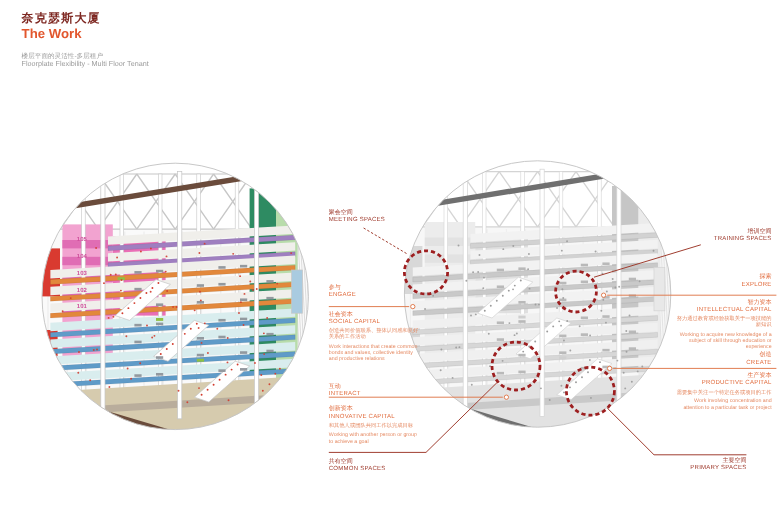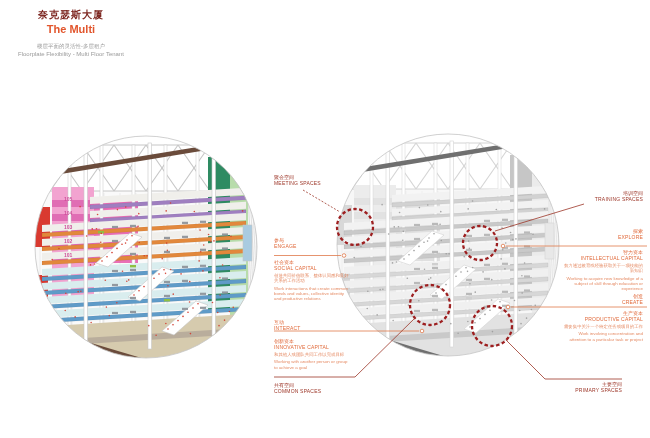--- a/index.html
+++ b/index.html
@@ -1,21 +1,21 @@
 <!DOCTYPE html>
 <html><head>
 <meta charset="utf-8">
 <style>
   html,body{margin:0;padding:0;background:#ffffff;}
   body{width:650px;height:438px;position:relative;overflow:hidden;
        font-family:"Liberation Sans","DejaVu Sans",sans-serif;}
   .page{position:absolute;inset:0;background:#fff;}
 
   
-  .header{position:absolute;left:18px;top:8px;text-align:center;}
+  .header{position:absolute;left:18px;top:8px;}
   .title-zh{font-size:10px;font-weight:bold;letter-spacing:1px;}
   .title-en{font-size:11px;font-weight:bold;margin-top:1px;}
   .sub-zh{font-size:5.5px;margin-top:8px;}
   .sub-en{font-size:6px;margin-top:1px;}
 
   
   .fig{position:absolute;width:224px;height:224px;}
   #fig-left{left:34px;top:135px;}
   #fig-right{left:336px;top:133px;}
 
@@ -34,21 +34,21 @@
   .left-col{left:274px;width:76px;text-align:left;}
   .right-col{right:7px;width:80px;text-align:right;}
 </style>
 </head>
 <body>
 
 <div class="page">
 
   <div class="header">
     <div class="title-zh" style="color: rgb(126, 40, 34);">奈克瑟斯大厦</div>
-    <div class="title-en" style="color: rgb(226, 86, 45);">The Multi</div>
+    <div class="title-en" style="color: rgb(226, 86, 45);">The Work</div>
     <div class="sub-zh" style="color: rgb(154, 154, 154);">楼层平面的灵活性-多层租户</div>
     <div class="sub-en" style="color: rgb(154, 154, 154);">Floorplate Flexibility - Multi Floor Tenant</div>
   </div>
 
   <svg id="fig-left" class="fig" viewBox="0 0 224 224">
       <defs>
         <clipPath id="fig-left-clip">
           <circle cx="112" cy="112" r="111"></circle>
         </clipPath>
       </defs>

